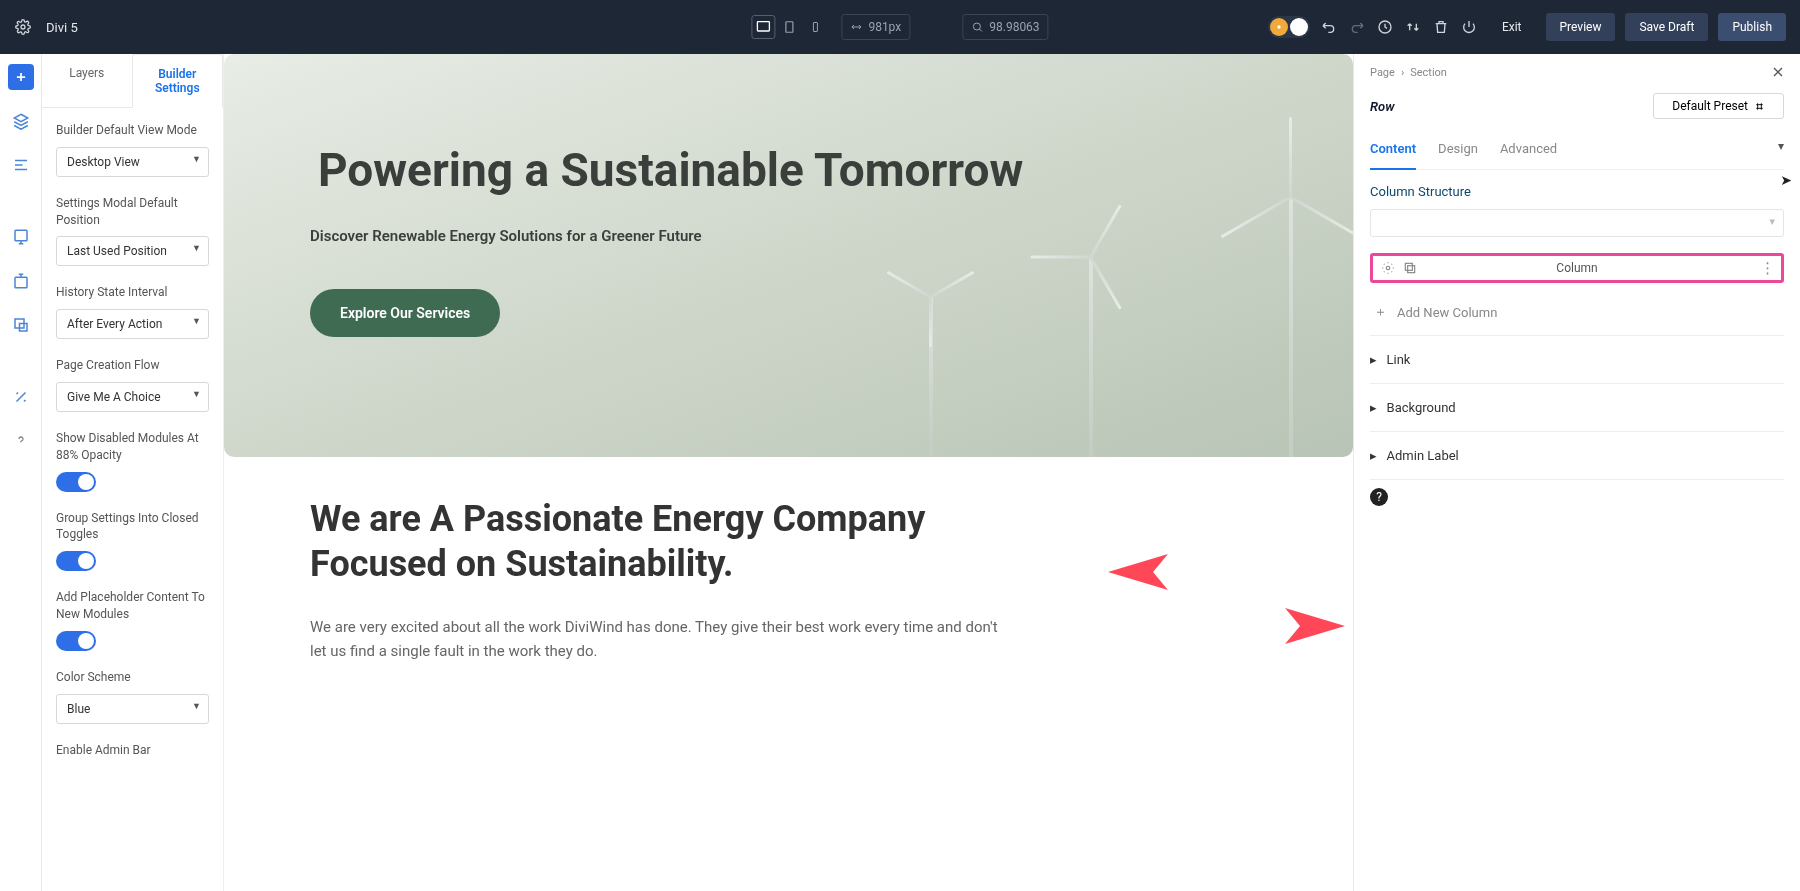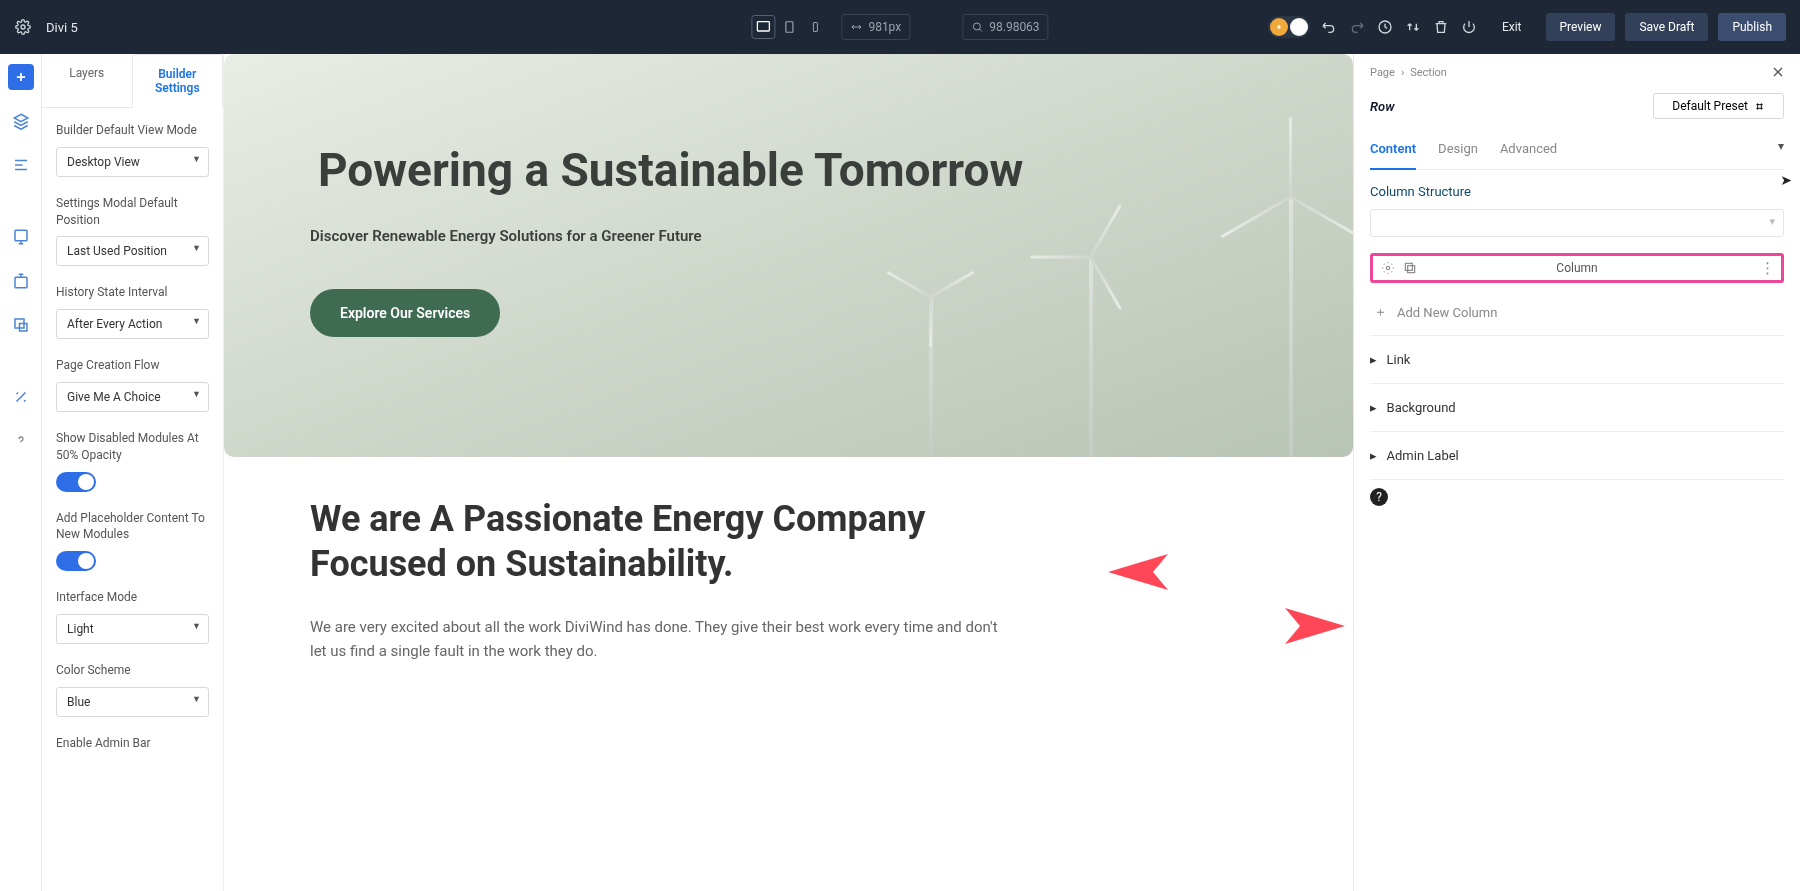--- a/index.html
+++ b/index.html
@@ -256,30 +256,30 @@
       </div>
       <div class="lp-group">
         <div class="lp-label">History State Interval</div>
         <div class="lp-select"><select><option>After Every Action</option></select></div>
       </div>
       <div class="lp-group">
         <div class="lp-label">Page Creation Flow</div>
         <div class="lp-select"><select><option>Give Me A Choice</option></select></div>
       </div>
       <div class="lp-group">
-        <div class="lp-label">Show Disabled Modules At 50% Opacity</div>
+        <div class="lp-label">Show Disabled Modules At 88% Opacity</div>
+        <div class="toggle"></div>
+      </div>
+      <div class="lp-group">
+        <div class="lp-label">Group Settings Into Closed Toggles</div>
         <div class="toggle"></div>
       </div>
       <div class="lp-group">
         <div class="lp-label">Add Placeholder Content To New Modules</div>
         <div class="toggle"></div>
-      </div>
-      <div class="lp-group">
-        <div class="lp-label">Interface Mode</div>
-        <div class="lp-select"><select><option>Light</option></select></div>
       </div>
       <div class="lp-group">
         <div class="lp-label">Color Scheme</div>
         <div class="lp-select"><select><option>Blue</option></select></div>
       </div>
       <div class="lp-group">
         <div class="lp-label">Enable Admin Bar</div>
       </div>
     </div>
   </div>

